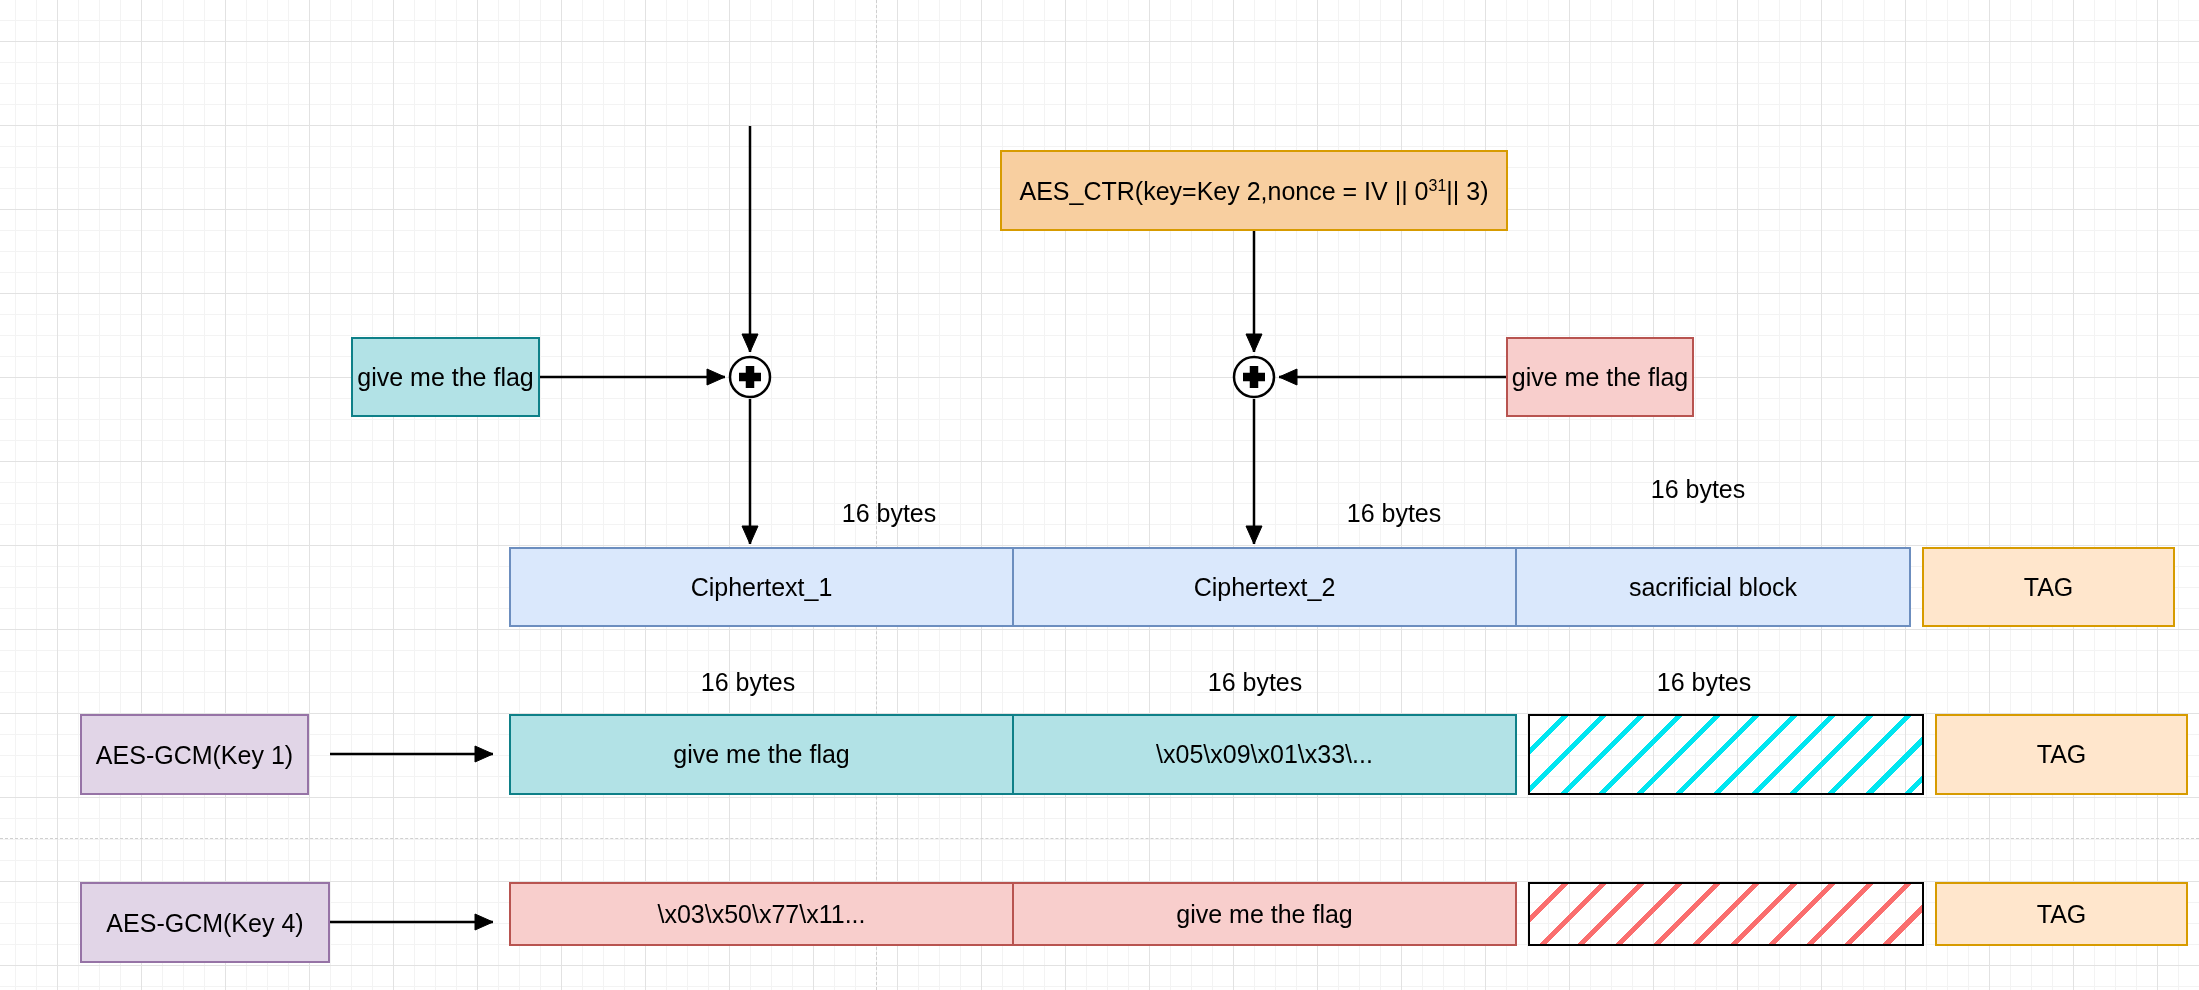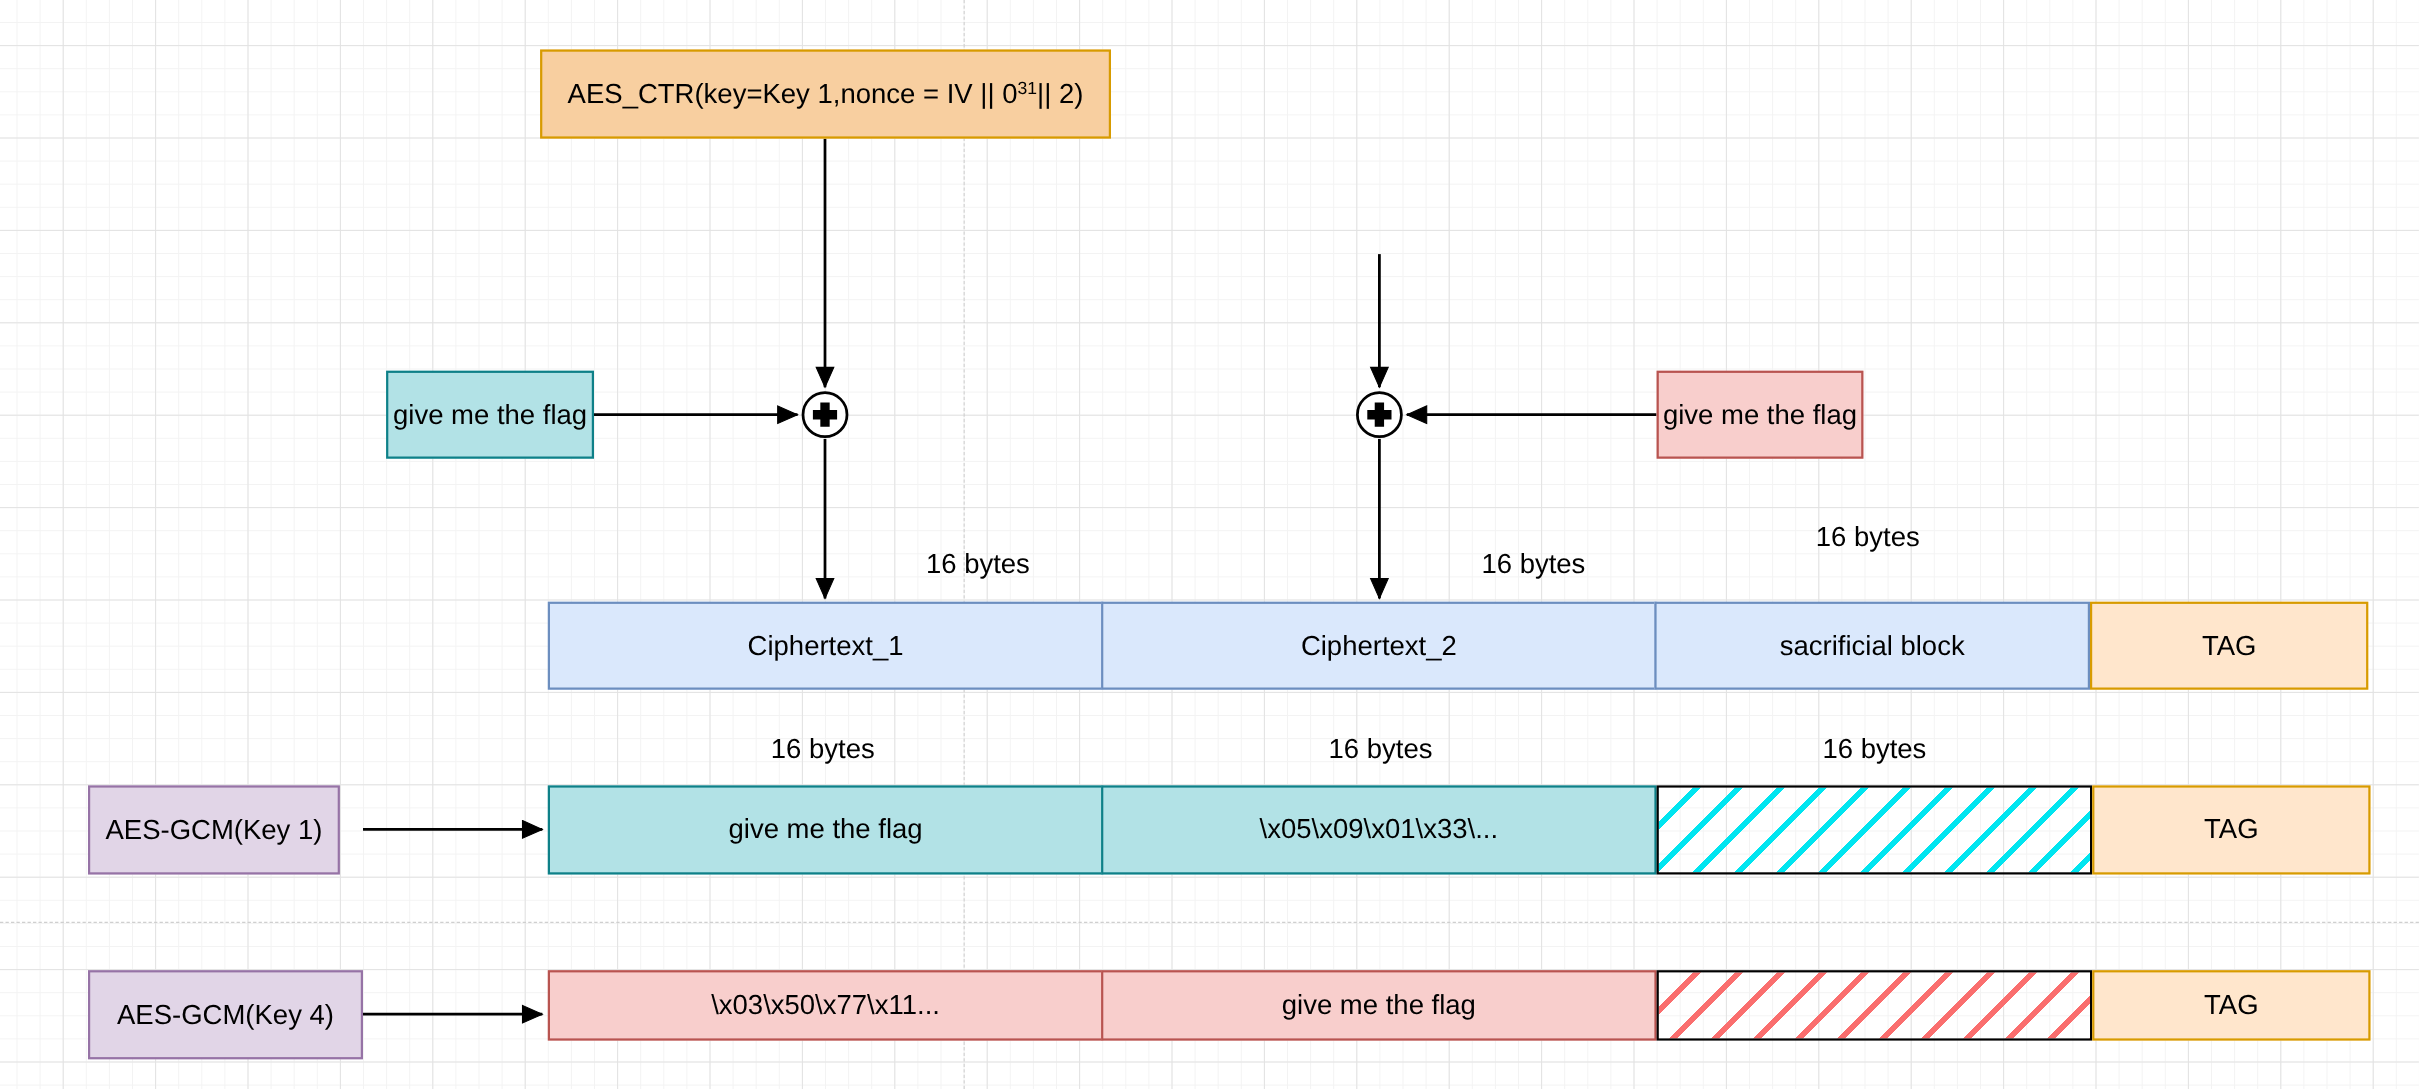--- a/index.html
+++ b/index.html
@@ -30,21 +30,21 @@
     text-align:center;font-size:25px;line-height:1.2;white-space:nowrap;
   }
   .ctr-box{background:#f8cfa0;border:2px solid #d79b00;}
   .ctr-box sup{font-size:16px;vertical-align:9px;line-height:0;}
   .teal{background:#b2e2e6;border:2px solid #0e8088;}
   .pink{background:#f8cecc;border:2px solid #b85450;}
   .purple{background:#e1d5e7;border:2px solid #9673a6;}
   .row{position:absolute;display:flex;z-index:3;}
   .cell{
     box-sizing:border-box;display:flex;align-items:center;justify-content:center;
-    font-size:25px;white-space:nowrap;
+    font-size:25px;white-space:nowrap;margin-left:11px;
   }
   .cell.collapse{margin-left:-2px;}
   .blue-cell{background:#dae8fc;border:2px solid #6c8ebf;}
   .teal-cell{background:#b2e2e6;border:2px solid #0e8088;}
   .red-cell{background:#f8cecc;border:2px solid #b85450;}
   .tag-cell{background:#ffe6cc;border:2px solid #d79b00;}
   .hatch{border:2px solid #000000;}
   .hatch-cyan{background:repeating-linear-gradient(135deg, rgba(255,255,255,0) 0 22px, #00e5f0 22px 27px);}
   .hatch-red{background:repeating-linear-gradient(135deg, rgba(255,255,255,0) 0 22px, #fa6e6e 22px 27px);}
   .w1{width:505px;} .w2{width:505px;} .w3{width:396px;} .wtag{width:253px;}
@@ -82,22 +82,22 @@
     <g>
       <circle cx="750" cy="377" r="20" fill="#fff" stroke="#000" stroke-width="2.5"></circle>
       <path d="M750,366 L750,388 M739,377 L761,377" stroke="#000" stroke-width="8.5"></path>
     </g>
     <g>
       <circle cx="1254" cy="377" r="20" fill="#fff" stroke="#000" stroke-width="2.5"></circle>
       <path d="M1254,366 L1254,388 M1243,377 L1265,377" stroke="#000" stroke-width="8.5"></path>
     </g>
   </svg>
 
-  <div class="node ctr-box" style="left:491px;top:45px;width:519px;height:81px;">
-    <span><span>AES_CTR(key=Key 1,nonce = IV || 0</span><sup>31</sup><span>|| 2)</span></span>
+  <div class="node ctr-box" style="left:1000px;top:150px;width:508px;height:81px;">
+    <span><span>AES_CTR(key=Key 2,nonce = IV || 0</span><sup>31</sup><span>|| 3)</span></span>
   </div>
 
   <div class="node teal" style="left:351px;top:337px;width:189px;height:80px;">
     <span>give me the flag</span>
   </div>
   <div class="node pink" style="left:1506px;top:337px;width:188px;height:80px;">
     <span>give me the flag</span>
   </div>
 
   <span class="size-label" style="left:889px;top:513px;">16 bytes</span>

